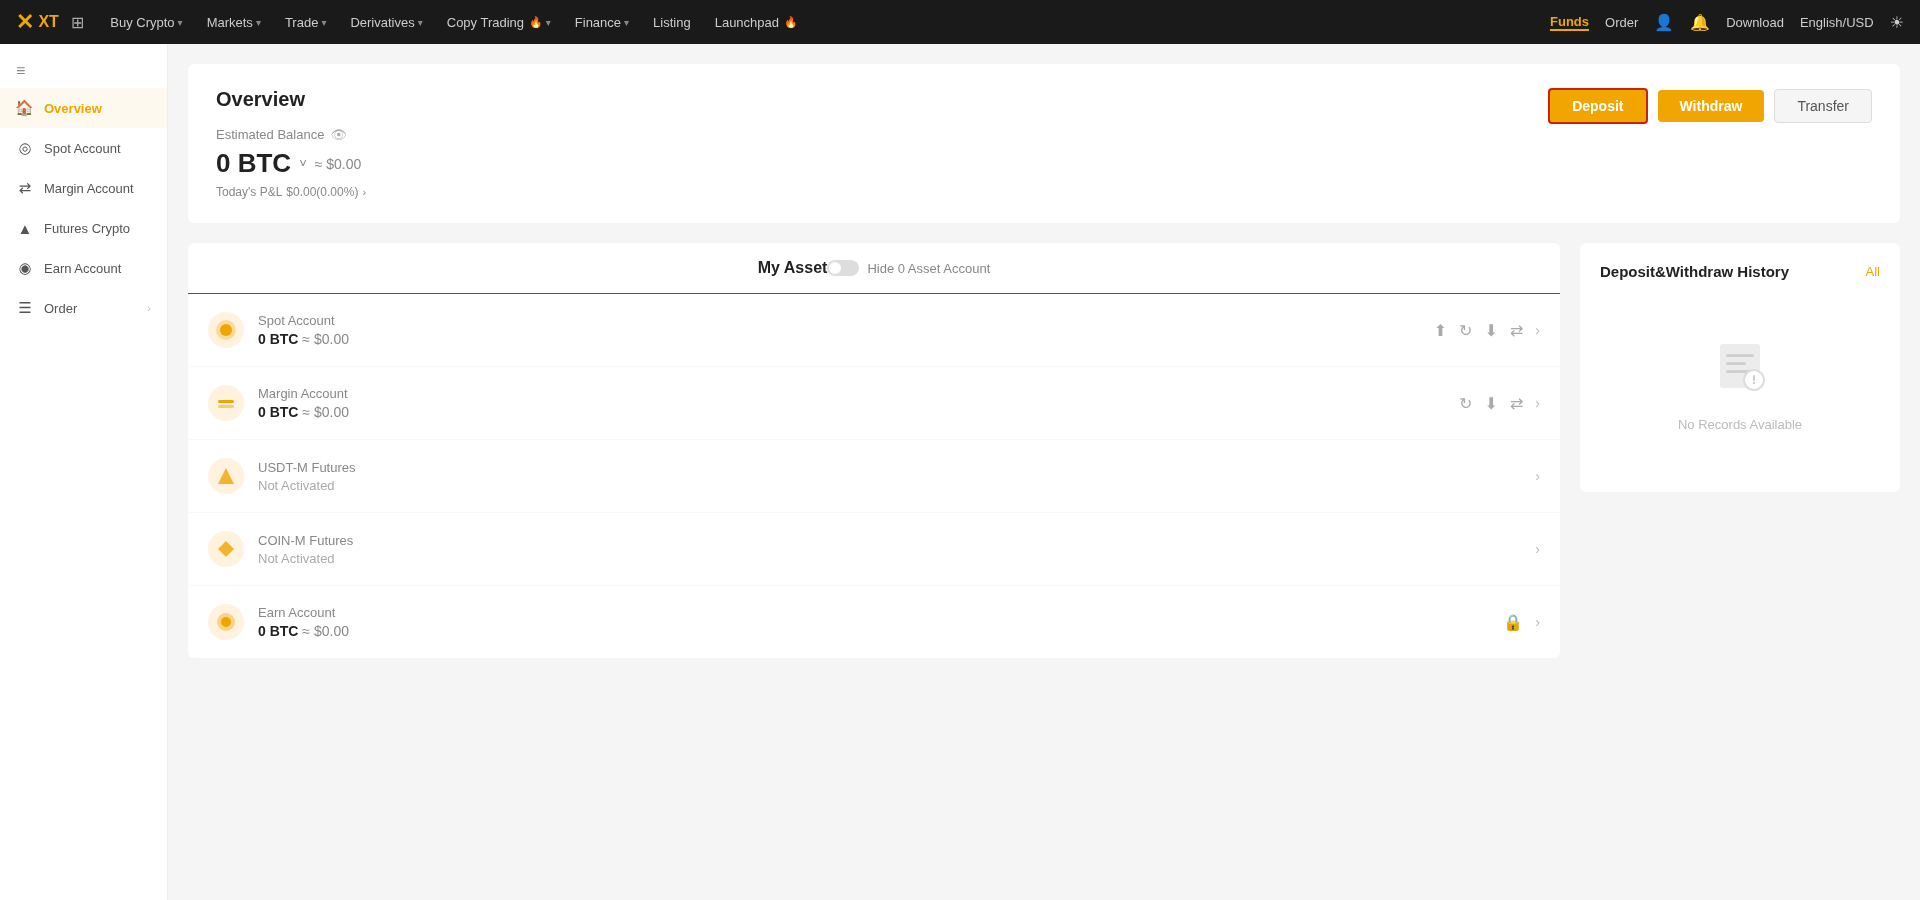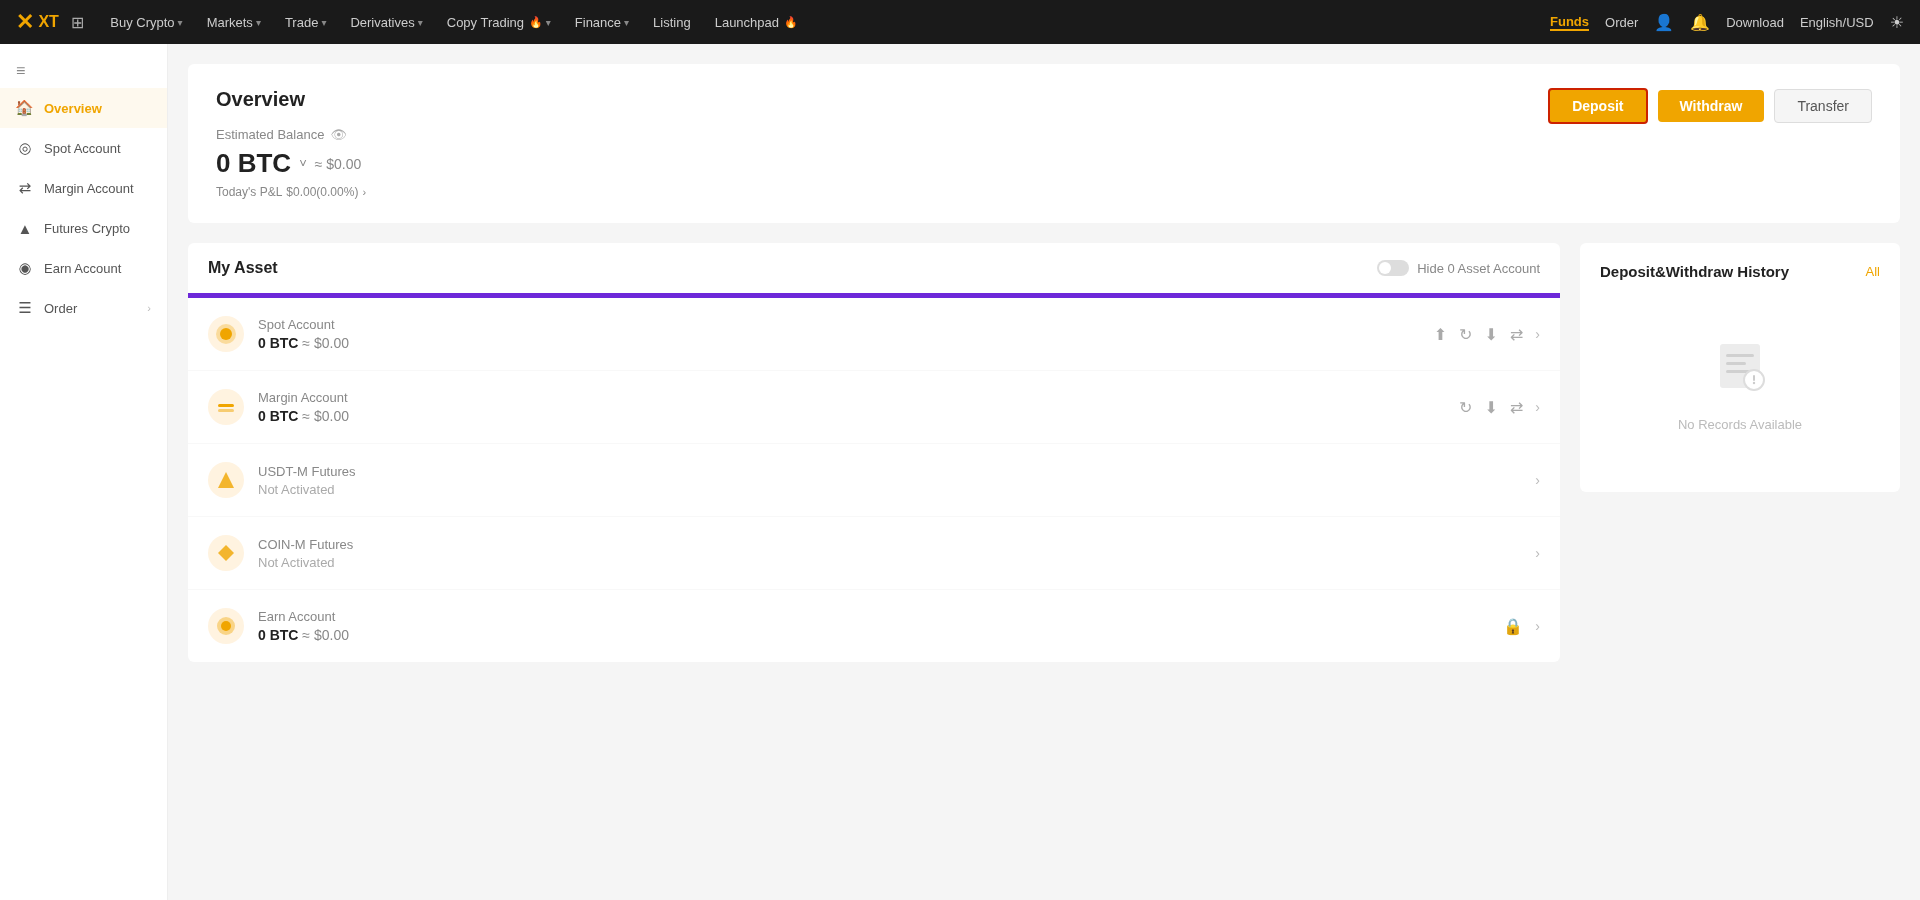--- a/index.html
+++ b/index.html
@@ -85,22 +85,22 @@
       border-radius: 4px; padding: 8px 22px; font-size: 14px; cursor: pointer;
     }
 
     
     .asset-section { display: flex; gap: 20px; }
     .asset-left { flex: 1; }
     .asset-right { width: 320px; }
 
     .asset-header {
       background: #fff; border-radius: 6px 6px 0 0; padding: 16px 20px;
-      display: flex; align-items: center; justify-content: space-between;
-      border-bottom: 5px solid #6d28d9;
+      display: flex; align-items: center; justify-content: center;
+      border-bottom: 1px solid #6d28d9;
     }
     .asset-title { font-size: 16px; font-weight: 600; color: #222; }
     .hide-toggle { display: flex; align-items: center; gap: 8px; font-size: 13px; color: #888; cursor: pointer; }
     .toggle-circle {
       width: 32px; height: 16px; border-radius: 8px; background: #ddd;
       position: relative; cursor: pointer;
     }
     .toggle-circle::after {
       content: ''; position: absolute; left: 2px; top: 2px;
       width: 12px; height: 12px; border-radius: 50%; background: #fff;

